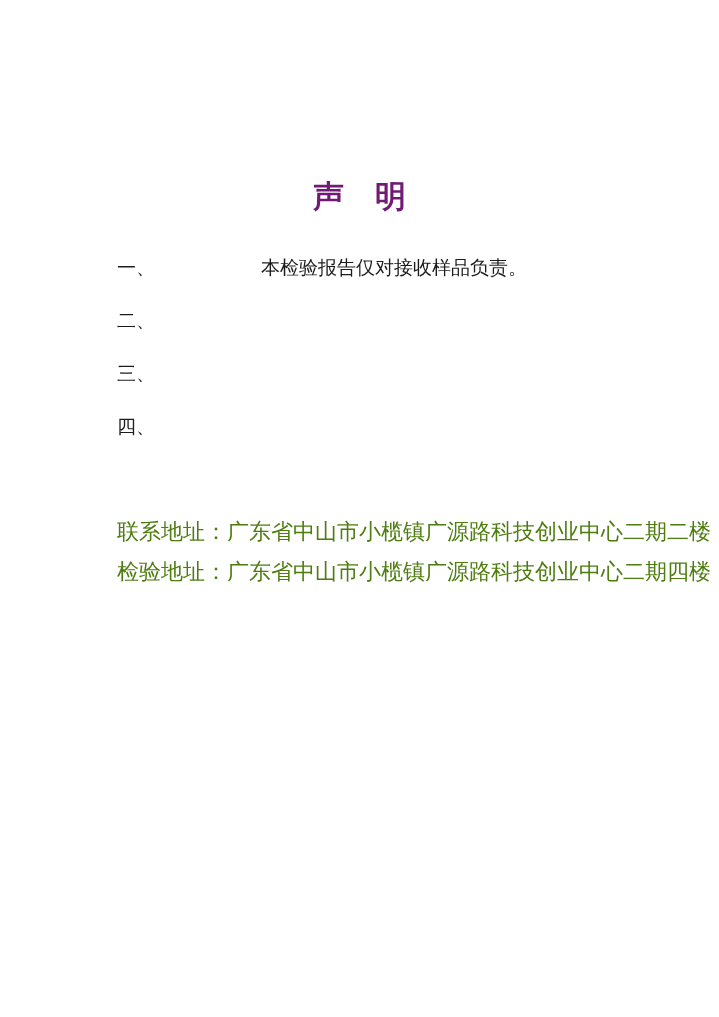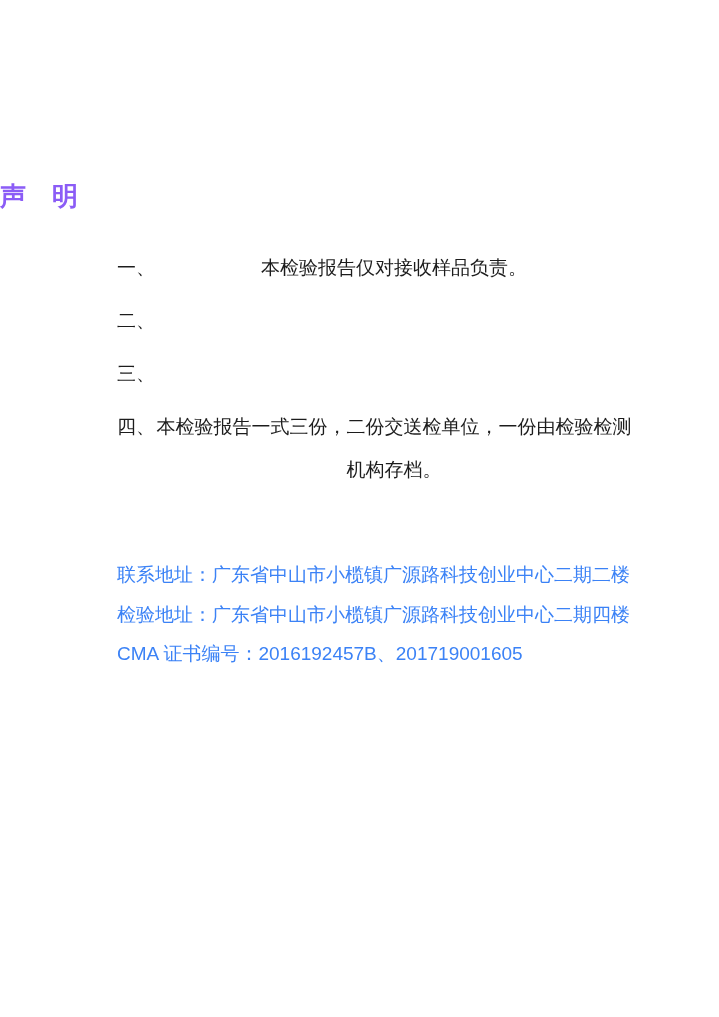--- a/index.html
+++ b/index.html
@@ -11,26 +11,26 @@
     position: relative;
     width: 719px;
     height: 1017px;
     background: #ffffff;
     color: #1c1c1c;
     overflow: hidden;
     font-family: "Liberation Serif", "DejaVu Serif", serif;
   }
   .doc-title {
     margin: 180px 0 0 0;
-    text-align: left;
-    font-size: 26px;
+    text-align: center;
+    font-size: 31px;
     line-height: 34px;
     font-weight: bold;
     font-family: "Liberation Serif", "DejaVu Serif", serif;
-    color: #8b5cf6;
+    color: #701a75;
   }
   .items {
     list-style: none;
     margin: 32px 0 0 117px;
     padding: 0;
   }
   .item {
     display: flex;
     align-items: flex-start;
     font-size: 19px;
@@ -41,22 +41,22 @@
     flex: 0 0 38px;
     width: 38px;
   }
   .item-text {
     width: 478px;
     text-align: center;
   }
   .contact {
     margin: 64px 0 0 117px;
     font-family: "Liberation Sans", "DejaVu Sans", sans-serif;
-    font-size: 19px;
-    color: #3b82f6;
+    font-size: 22px;
+    color: #4d7c0f;
   }
   .contact-line {
     margin: 0;
     line-height: 39.5px;
     white-space: nowrap;
   }
 </style>
 </head>
 <body>
 
@@ -70,23 +70,21 @@
       <span class="item-text">本检验报告仅对接收样品负责。</span>
     </li>
     <li class="item">
       <span class="item-num">二、</span>
     </li>
     <li class="item">
       <span class="item-num">三、</span>
     </li>
     <li class="item">
       <span class="item-num">四、</span>
-      <span class="item-text">本检验报告一式三份，二份交送检单位，一份由检验检测机构存档。</span>
     </li>
   </ol>
 
   <div class="contact">
     <p class="contact-line"><span>联系地址：</span><span>广东省中山市小榄镇广源路科技创业中心二期二楼</span></p>
     <p class="contact-line"><span>检验地址：</span><span>广东省中山市小榄镇广源路科技创业中心二期四楼</span></p>
-    <p class="contact-line"><span>CMA 证书编号：</span><span>2016192457B、201719001605</span></p>
   </div>
 
 </div>
 
 </body></html>

